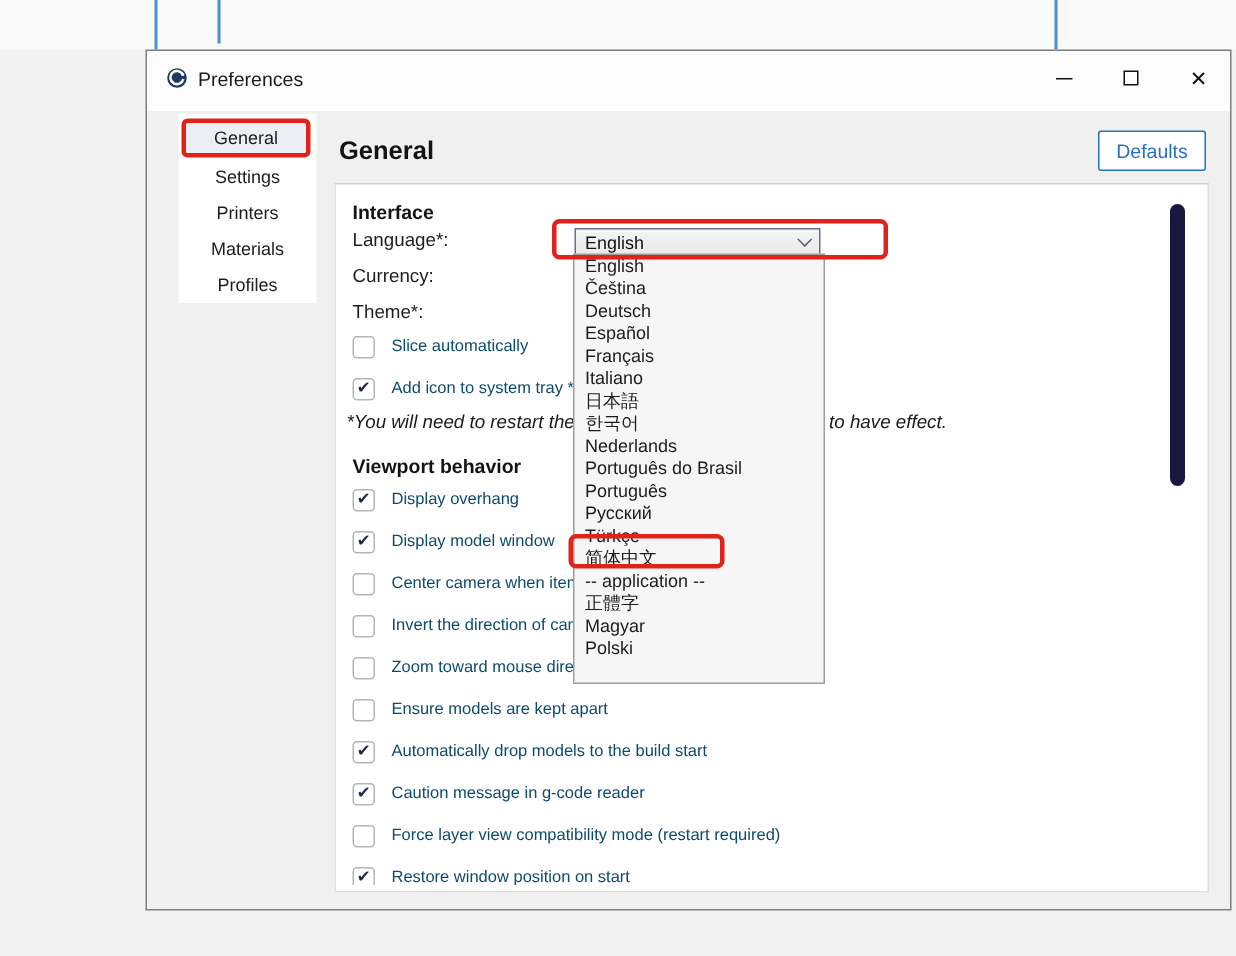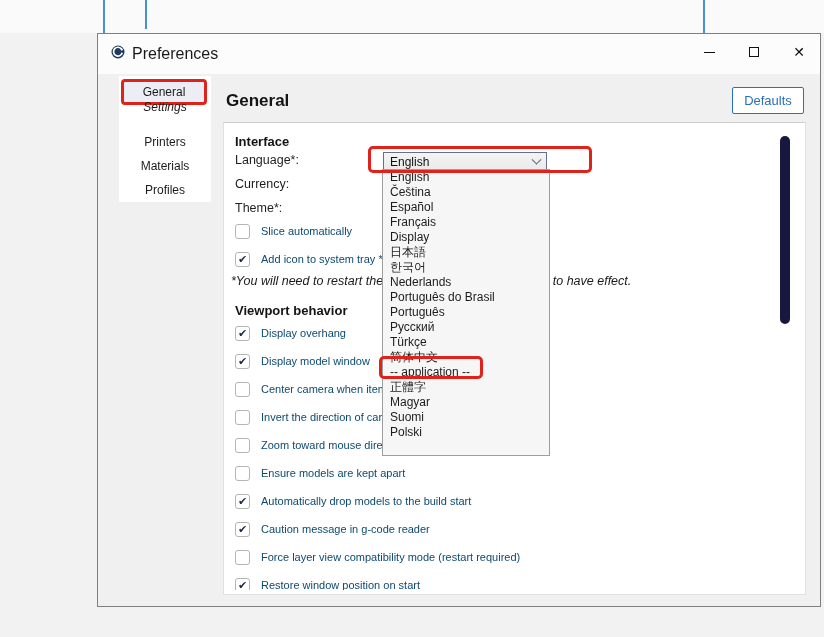--- a/index.html
+++ b/index.html
@@ -5,21 +5,21 @@
   * { margin:0; padding:0; box-sizing:border-box; }
   html,body { width:824px; height:637px; overflow:hidden;
     font-family:"Liberation Sans","DejaVu Sans",sans-serif; background:#f2f2f2; }
   .stage { position:relative; width:824px; height:637px; background:#f2f2f2; }
   .top-bg { position:absolute; left:0; top:0; width:824px; height:33px; background:#fafafa; }
   .blue-line { position:absolute; top:0; width:2px; background:#4a8fd3; }
   .dialog { position:absolute; left:97px; top:33px; width:724px; height:574px;
     background:#f0f0f0; border:1px solid #7f7f7f; }
   .titlebar { position:absolute; left:0; top:0; width:100%; height:40px; background:#fcfcfc; }
   .app-icon { position:absolute; left:13px; top:11px; width:14px; height:14px; }
-  .win-title { position:absolute; left:34px; top:11px; font-size:16px; color:#1a1a1a; }
+  .win-title { position:absolute; left:34px; top:11px; font-size:13px; color:#1a1a1a; }
   .win-btn { position:absolute; top:0; width:30px; height:36px; display:flex;
     align-items:center; justify-content:center; cursor:default; }
   .btn-min-glyph { width:11px; border-top:1px solid #111; }
   .btn-max-glyph { width:10px; height:10px; border:1px solid #111; }
   .btn-close-glyph { font-size:14px; color:#111; line-height:1; }
   .sidebar { position:absolute; left:21px; top:42px; width:92px; height:126px; background:#ffffff; }
   .side-item { position:absolute; left:0; width:92px; height:22px; line-height:22px;
     text-align:center; font-size:12px; color:#1c1c1c; }
   .side-item.selected { left:2px; width:86px; height:26px; line-height:20px;
     background:#edeef5; border:3px solid #e0231a; border-radius:4px; }
@@ -78,21 +78,21 @@
       <div class="win-btn" style="left:641px;">
           <span class="btn-max-glyph"></span>
         </div>
       <div class="win-btn" style="left:686px;">
           <span class="btn-close-glyph">✕</span>
         </div>
     </div>
 
     <div class="sidebar">
       <div class="side-item selected" style="top:3px;">General</div>
-      <div class="side-item" style="top:20px;font-style:italic;">Settings</div>
+      <div class="side-item" style="top:31px;">Settings</div>
       <div class="side-item" style="top:55px;">Printers</div>
       <div class="side-item" style="top:79px;">Materials</div>
       <div class="side-item" style="top:103px;">Profiles</div>
     </div>
 
     <div class="page-title">General</div>
     <div class="defaults-btn">Defaults</div>
 
     <div class="content">
       <div class="clip">
@@ -161,35 +161,35 @@
           <span class="cb checked">✔</span>
           <span class="cb-label">Restore window position on start</span>
         </div>
 
       </div>
     </div>
 
     <div class="popup">
       <div class="opt">English</div>
       <div class="opt">Čeština</div>
+      <div class="opt">Deutsch</div>
       <div class="opt">Español</div>
       <div class="opt">Français</div>
-      <div class="opt">Display</div>
+      <div class="opt">Italiano</div>
       <div class="opt">日本語</div>
       <div class="opt">한국어</div>
       <div class="opt">Nederlands</div>
       <div class="opt">Português do Brasil</div>
       <div class="opt">Português</div>
       <div class="opt">Русский</div>
       <div class="opt">Türkçe</div>
       <div class="opt">简体中文</div>
       <div class="opt">-- application --</div>
       <div class="opt">正體字</div>
       <div class="opt">Magyar</div>
-      <div class="opt">Suomi</div>
       <div class="opt">Polski</div>
     </div>
 
     <div class="hl-rect hl-combo"></div>
     <div class="hl-rect hl-lang"></div>
 
     <div class="scroll-thumb"></div>
 
   </div>
 </div>

